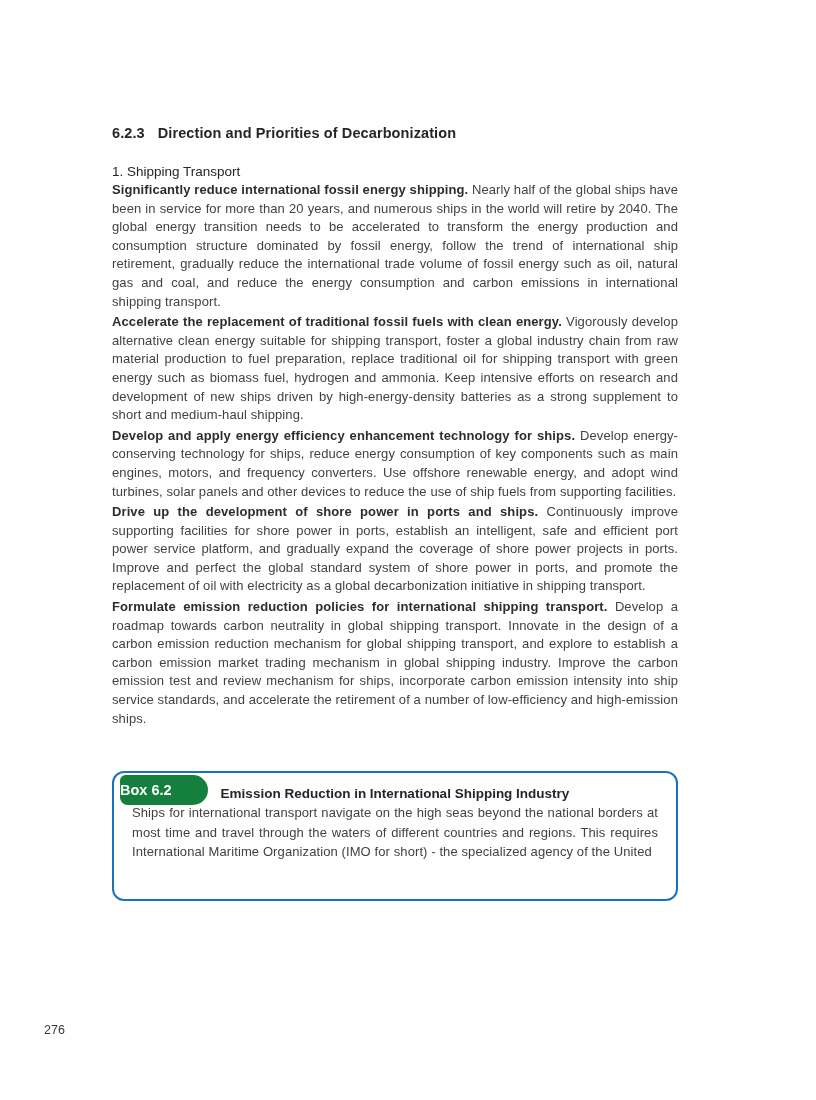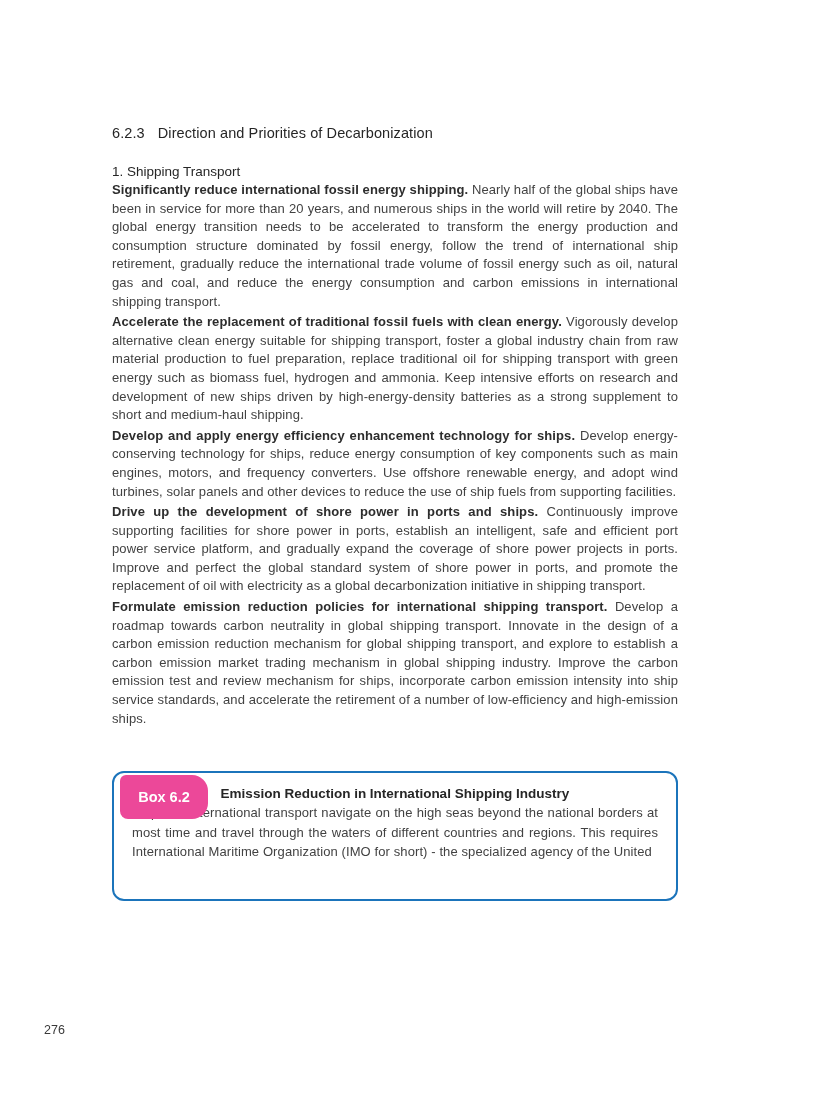--- a/index.html
+++ b/index.html
@@ -11,21 +11,21 @@
   body { position: relative; overflow: hidden; }
 
   .content {
     position: absolute;
     left: 112px; top: 125px;
     width: 566px;
   }
 
   .sec-heading {
     font-size: 14.5px;
-    font-weight: normal;
+    font-weight: bold;
     color: #262626;
     letter-spacing: 0.1px;
   }
   .sec-heading .sec-num { margin-right: 13px; }
 
   .sub-heading {
     font-size: 13.5px;
     font-weight: normal;
     color: #262626;
     margin-top: 23px;
@@ -46,29 +46,29 @@
     margin-top: 43px;
     height: 130px;
     border: 2px solid #1b74bb;
     border-radius: 12px;
     position: relative;
     background: #ffffff;
   }
   .box-tab {
     position: absolute;
     top: 2px; left: 6px;
-    width: 88px; height: 44px;
-    background: #ec4899;
+    width: 88px; height: 30px;
+    background: #15803d;
     border-radius: 6px 16px 16px 8px;
     color: #ffffff;
     font-weight: bold;
     font-size: 14.5px;
     display: flex;
     align-items: center;
-    justify-content: center;
+    justify-content: flex-start;
   }
   .box-title {
     margin-top: 11px;
     text-align: center;
     font-weight: bold;
     font-size: 13.5px;
     line-height: 19px;
     color: #262626;
   }
   .box-body {

